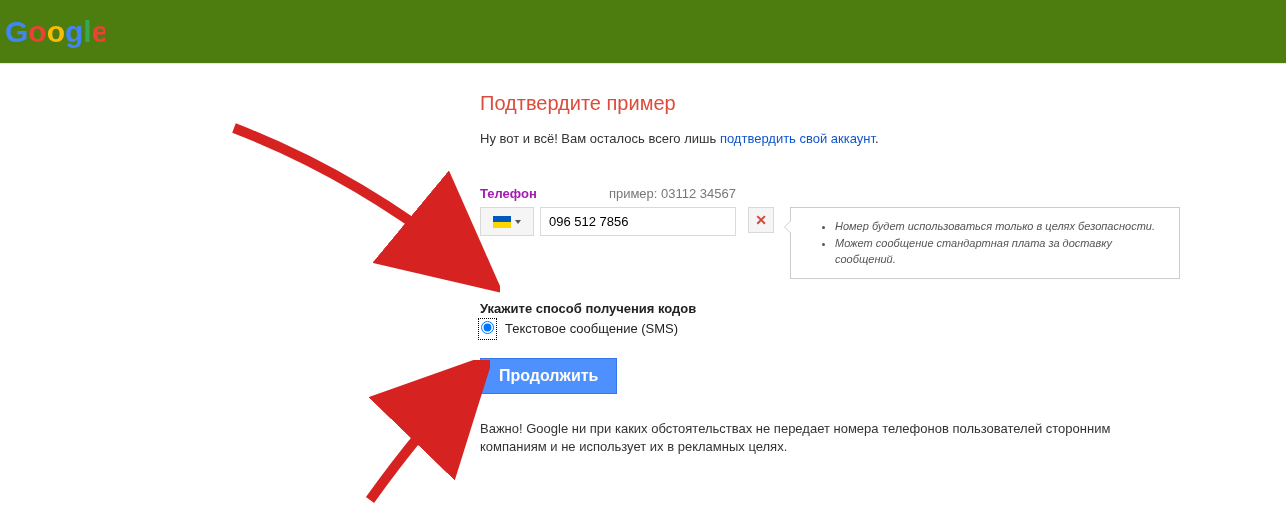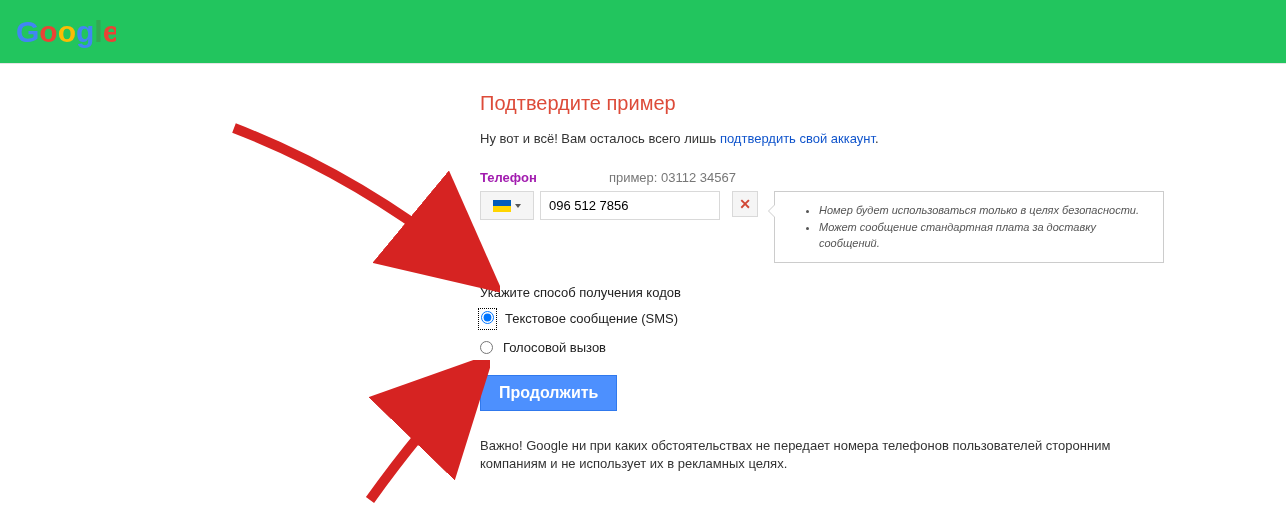--- a/index.html
+++ b/index.html
@@ -1,39 +1,39 @@
 <!DOCTYPE html>
 <html><head>
   <meta charset="utf-8">
   <style>
     * { margin: 0; padding: 0; box-sizing: border-box; }
     body { font-family: Arial, sans-serif; font-size: 13px; color: #222; background: #fff; width: 1286px; }
-    .header { background: #22c55e; border-bottom: 1px solid #e5e5e5; padding: 14px 16px 10px; }
+    .header { background: #4d7c0f; border-bottom: 1px solid #e5e5e5; padding: 14px 5px 10px; }
     .logo { display: inline-block; }
     .content { padding: 28px 0 0 480px; }
     .title { color: #dd4b39; font-size: 20px; font-weight: normal; margin-bottom: 16px; }
-    .intro { margin-bottom: 24px; color: #333; }
+    .intro { margin-bottom: 40px; color: #333; }
     .intro a { color: #1155cc; text-decoration: none; }
     .label-row { display: flex; align-items: baseline; width: 256px; justify-content: space-between; margin-bottom: 6px; }
     .label { font-weight: bold; color: #a21caf; }
     .example { color: #777; font-size: 13px; }
     .phone-row { display: flex; align-items: flex-start; gap: 6px; }
     .flag-select { border: 1px solid #d9d9d9; background: #f5f5f5; height: 29px; width: 54px; display: flex; align-items: center; justify-content: center; gap: 4px; cursor: pointer; }
     .flag { width: 18px; height: 12px; background: #ffd500; position: relative; display: inline-block; }
     .flag::before { content: ''; position: absolute; top: 0; left: 0; right: 0; height: 6px; background: #005bbb; }
     .arrow-down { width: 0; height: 0; border-left: 3px solid transparent; border-right: 3px solid transparent; border-top: 4px solid #555; }
-    .phone-input { border: 1px solid #d9d9d9; height: 29px; width: 180px; padding: 12px 8px; font-size: 13px; }
+    .phone-input { border: 1px solid #d9d9d9; height: 29px; width: 196px; padding: 12px 8px; font-size: 13px; }
     .clear-btn { border: 1px solid #d9d9d9; background: #f5f5f5; width: 26px; height: 26px; display: flex; align-items: center; justify-content: center; cursor: pointer; margin-left: 6px; }
     .x-icon { color: #d14836; font-weight: bold; font-size: 14px; }
     .tooltip { border: 1px solid #ccc; background: #fff; padding: 10px 14px 10px 0; margin-left: 10px; font-size: 11px; color: #555; width: 390px; position: relative; }
     .tooltip::before { content: ''; position: absolute; left: -7px; top: 12px; width: 0; height: 0; border-top: 7px solid transparent; border-bottom: 7px solid transparent; border-right: 7px solid #ccc; }
     .tooltip::after { content: ''; position: absolute; left: -6px; top: 12px; width: 0; height: 0; border-top: 7px solid transparent; border-bottom: 7px solid transparent; border-right: 7px solid #fff; }
     .tooltip ul { list-style: disc; padding-left: 44px; font-style: italic; }
     .tooltip li { line-height: 1.5; }
-    .section-label { font-weight: normal; margin-top: 22px; margin-bottom: 10px; }
+    .section-label { font-weight: bold; margin-top: 22px; margin-bottom: 4px; }
     .radio-row { display: flex; align-items: center; gap: 10px; margin-bottom: 12px; font-size: 13px; }
     .radio-focus { outline: 1px dotted #000; outline-offset: 1px; padding: 1px; }
     .submit-btn { background: #4d90fe; border: 1px solid #3079ed; color: #fff; padding: 8px 18px; font-size: 16px; font-weight: bold; cursor: pointer; margin-top: 8px; }
     .disclaimer { margin-top: 26px; max-width: 640px; color: #333; line-height: 1.4; }
     .arrow-annotation { position: absolute; pointer-events: none; z-index: 10; }
   </style>
 </head>
 <body>
 
 <div class="header">
@@ -75,24 +75,20 @@
     </div>
   </div>
 
   <div class="section-label">Укажите способ получения кодов</div>
 
   <label class="radio-row">
     <span class="radio-focus"><input type="radio" name="method" checked="" style=""></span>
     <span>Текстовое сообщение (SMS)</span>
   </label>
 
-  <label class="radio-row">
-    <input type="radio" name="method" style="">
-    <span>Голосовой вызов</span>
-  </label>
 
   <button class="submit-btn">Продолжить</button>
 
   <p class="disclaimer">Важно! Google ни при каких обстоятельствах не передает номера телефонов пользователей сторонним компаниям и не использует их в рекламных целях.</p>
 </div>
 
 <svg class="arrow-annotation" style="left:224px; top:118px;" width="276" height="180">
   <defs>
     <marker id="ah1" markerWidth="12" markerHeight="12" refX="9" refY="6" orient="auto">
       <path d="M0,0 L12,6 L0,12 Z" fill="#d62322"></path>

